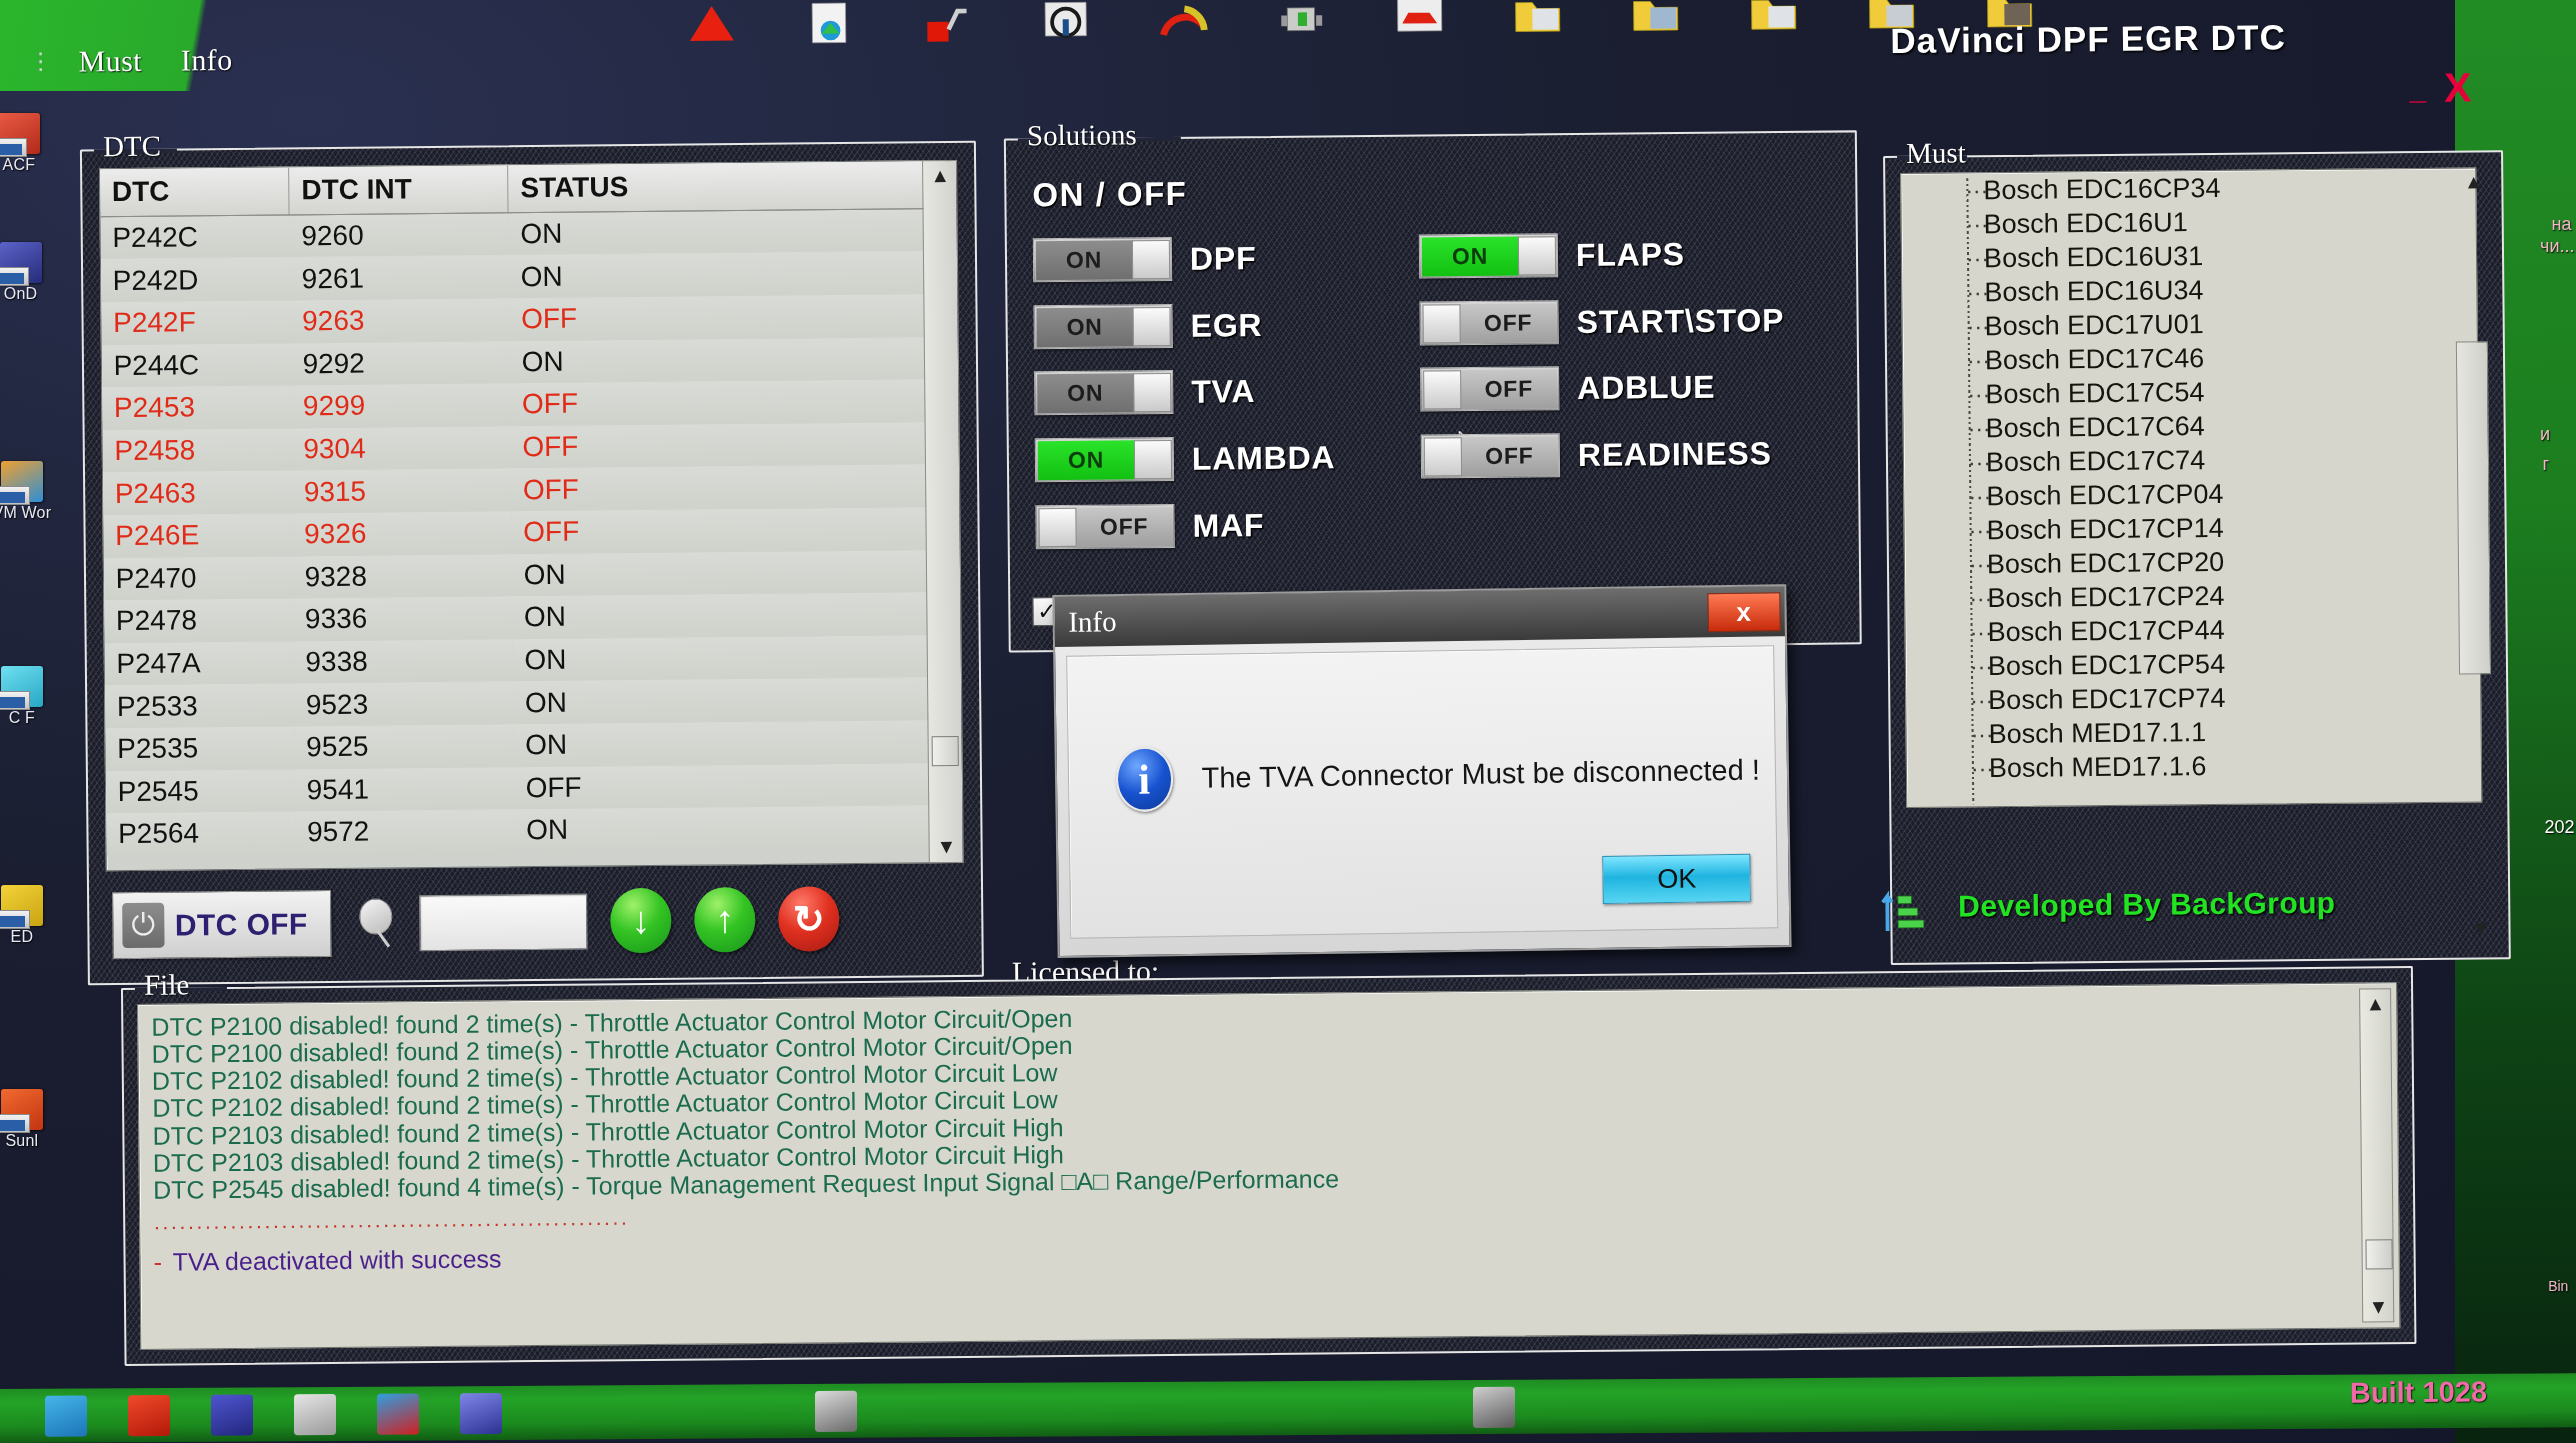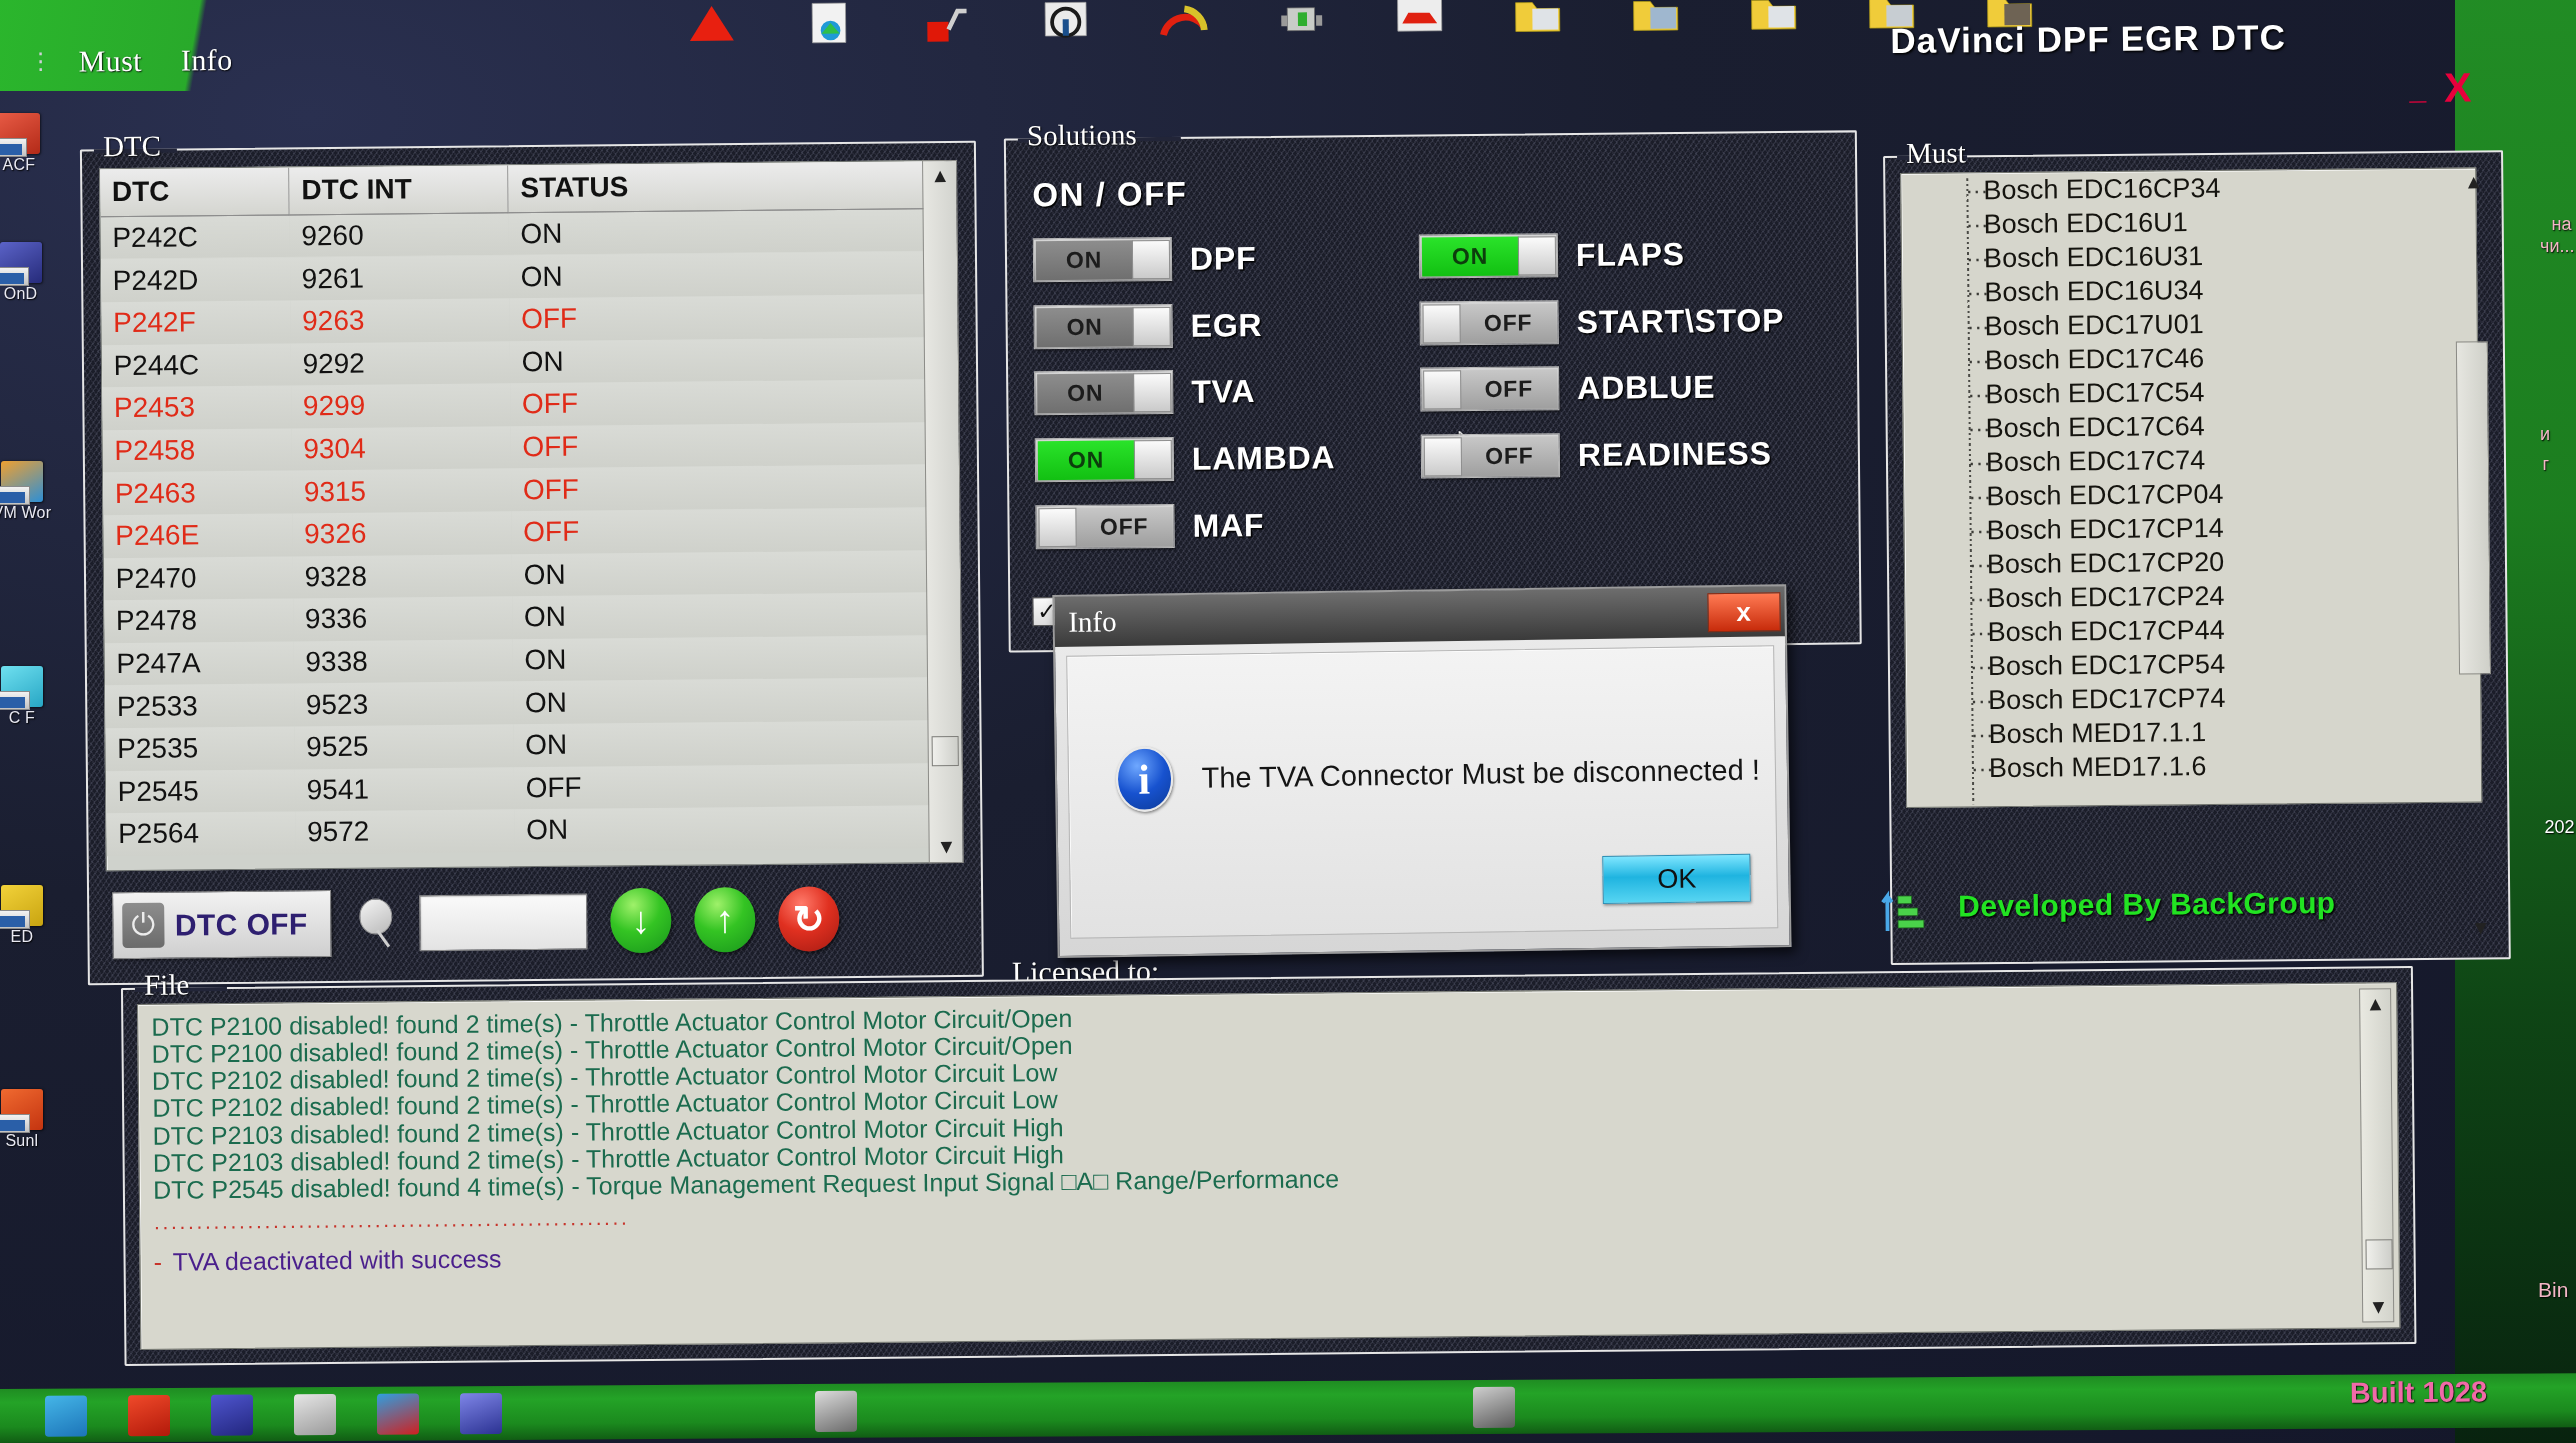--- a/index.html
+++ b/index.html
@@ -343,21 +343,21 @@
   <div class="d-icon" style="left:-10.6px; top:1089px;">
     <div class="g" style="background:linear-gradient(150deg,#f06a30,#c43410);"></div>
     <span>Sunl</span>
   </div>
 
   <div class="edge-text" style="right:4.5px; top:189px;margin-top:25px;">на</div>
   <div class="edge-text" style="right:1.5px; top:219px;margin-top:17px;">чи...</div>
   <div class="edge-text" style="right:26px; top:424px;">и</div>
   <div class="edge-text" style="right:27px; top:454px;">г</div>
   <div class="edge-text" style="right:1.5px; top:817px; color:#fff; font-size:18px;">202</div>
-  <div class="edge-text" style="right:7.6px; top:1278px; color:#f3b7c6; font-size:21px;">Bin</div>
+  <div class="edge-text" style="right:7.6px; top:1278px; color:#f3b7c6; font-size:14px;">Bin</div>
 
   <div id="taskbar">
     <div class="tb-icon" style="background:linear-gradient(160deg,#45b6e8,#1c74b8);"></div>
     <div class="tb-icon" style="background:linear-gradient(160deg,#f04a2a,#b2190a);"></div>
     <div class="tb-icon" style="background:linear-gradient(160deg,#4f56cf,#22267e);"></div>
     <div class="tb-icon" style="background:linear-gradient(160deg,#e6e6e6,#9a9a9a);"></div>
     <div class="tb-icon" style="background:linear-gradient(160deg,#2f9fe0,#cf2020);"></div>
     <div class="tb-icon" style="background:linear-gradient(160deg,#7f86e8,#2b3292);"></div>
     <div class="tb-icon" style="background:linear-gradient(160deg,#dcdcdc,#6a6a6a); margin-left:272px;"></div>
     <div class="tb-icon" style="background:linear-gradient(160deg,#cfcfcf,#5a5a5a); margin-left:575px;"></div>

